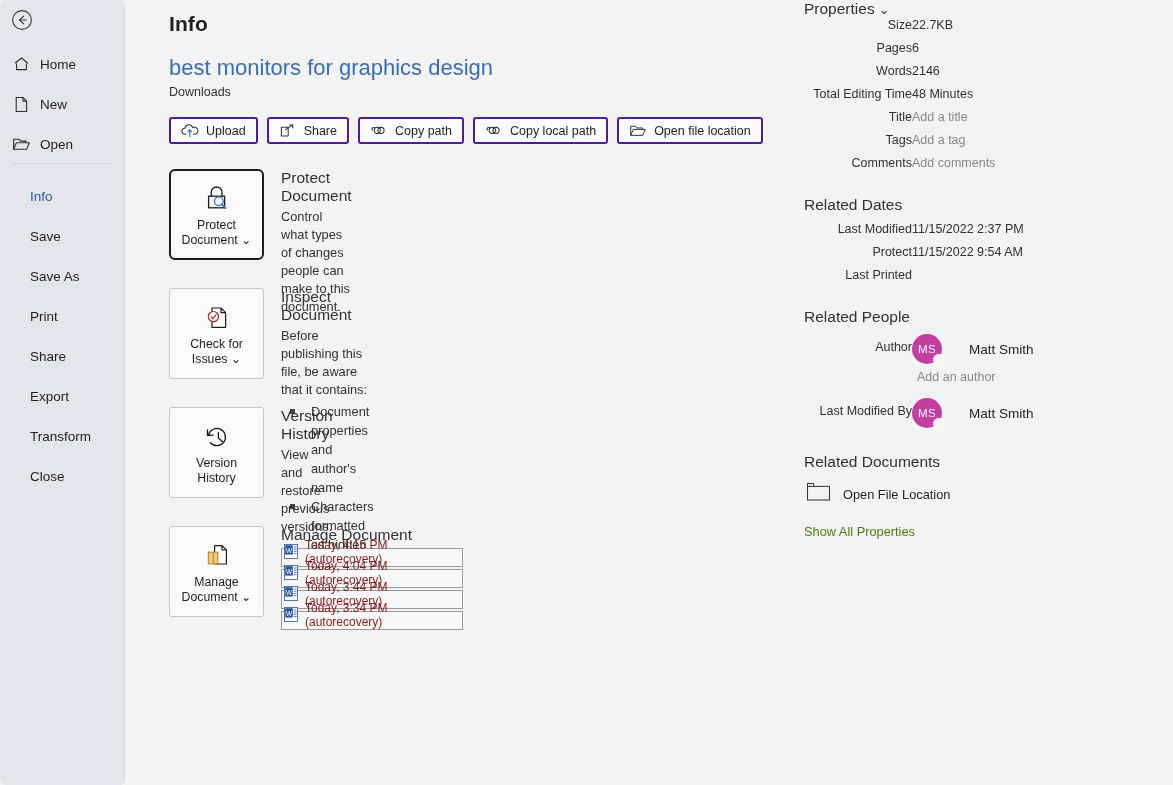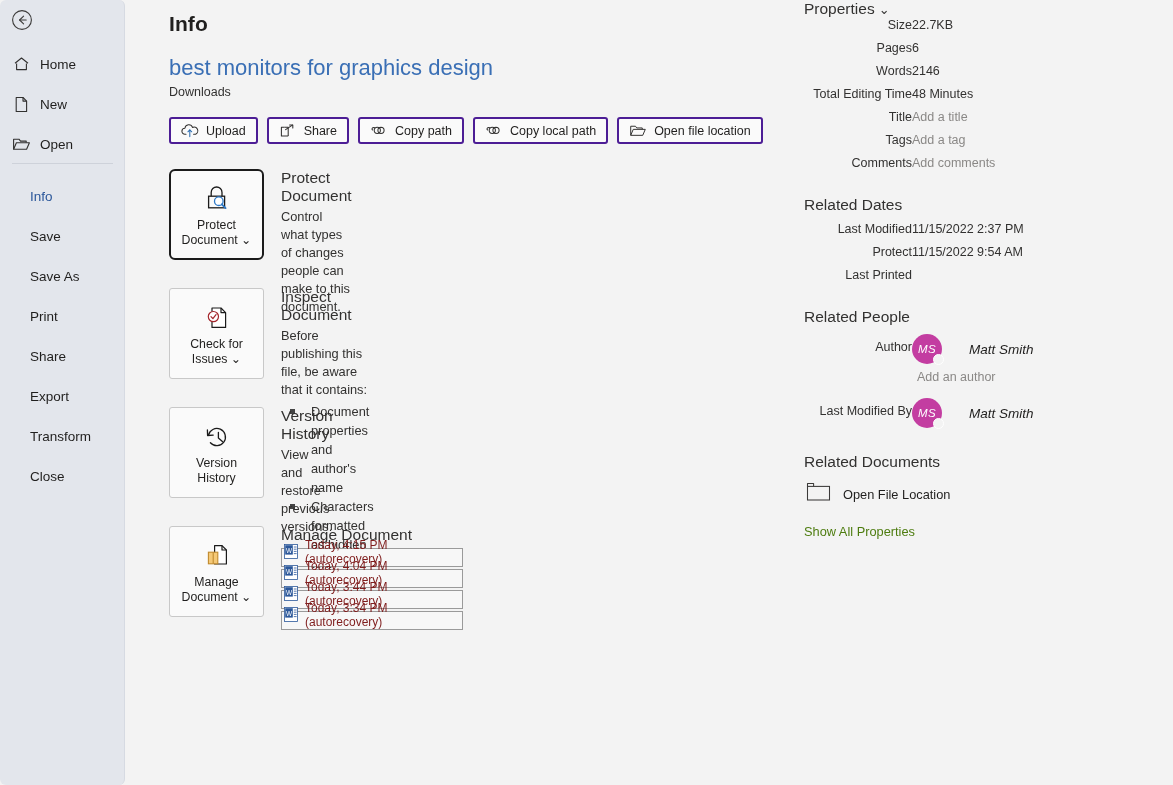--- a/index.html
+++ b/index.html
@@ -156,21 +156,21 @@
     display:flex; align-items:flex-start;
     font-size:12.5px; color:#323130;
     min-height:23px;
     text-align:right;
   }
   .pr-k { width:108px; flex:0 0 108px; color:#323130; }
   .pr-v { color:#323130; }
   .pr-v.ph { color:#8A8886; cursor:pointer; }
   .blockgap { height:17px; }
 
-  .person { display:flex; align-items:center; margin-top:2px;font-style:italic; }
+  .person { display:flex; align-items:center; margin-top:2px; }
   .avatar {
     width:30px; height:30px; border-radius:50%;
     background:#C33DA1;
     color:#fff; font-size:11.5px;
     display:flex; align-items:center; justify-content:center;
     position:relative; flex:0 0 30px;
     letter-spacing:0.3px;
   }
   .avatar .pres {
     position:absolute; right:-2px; bottom:-1px;

